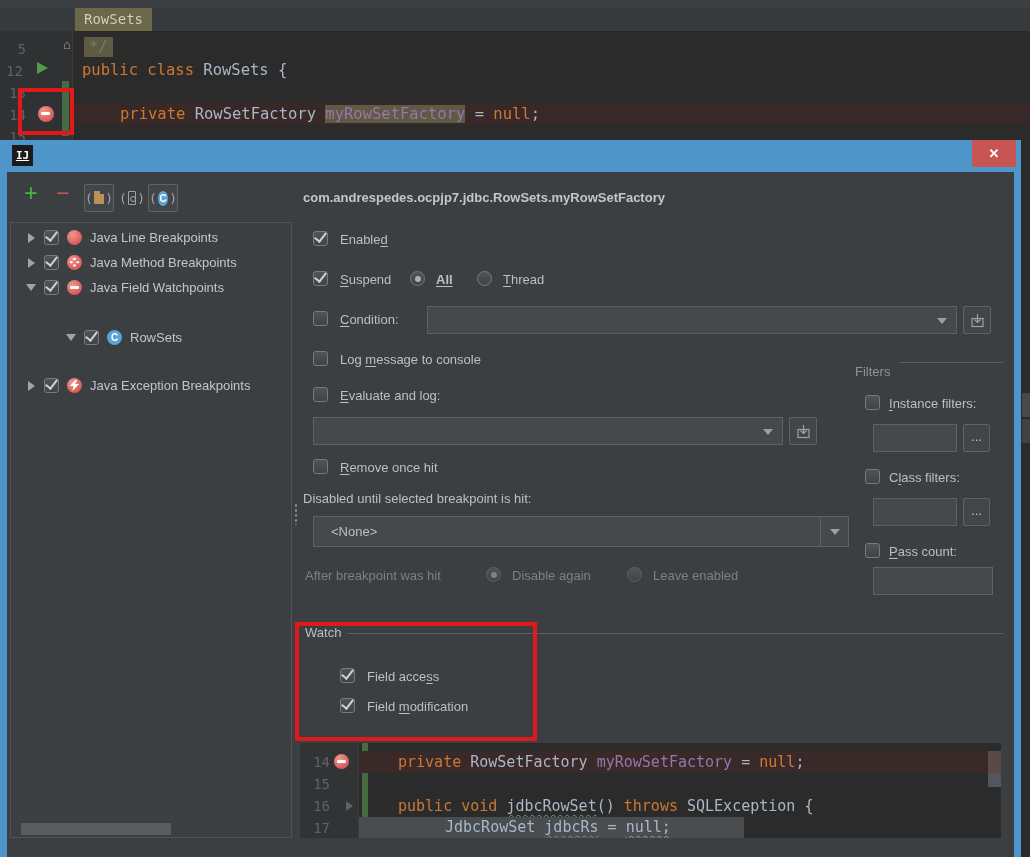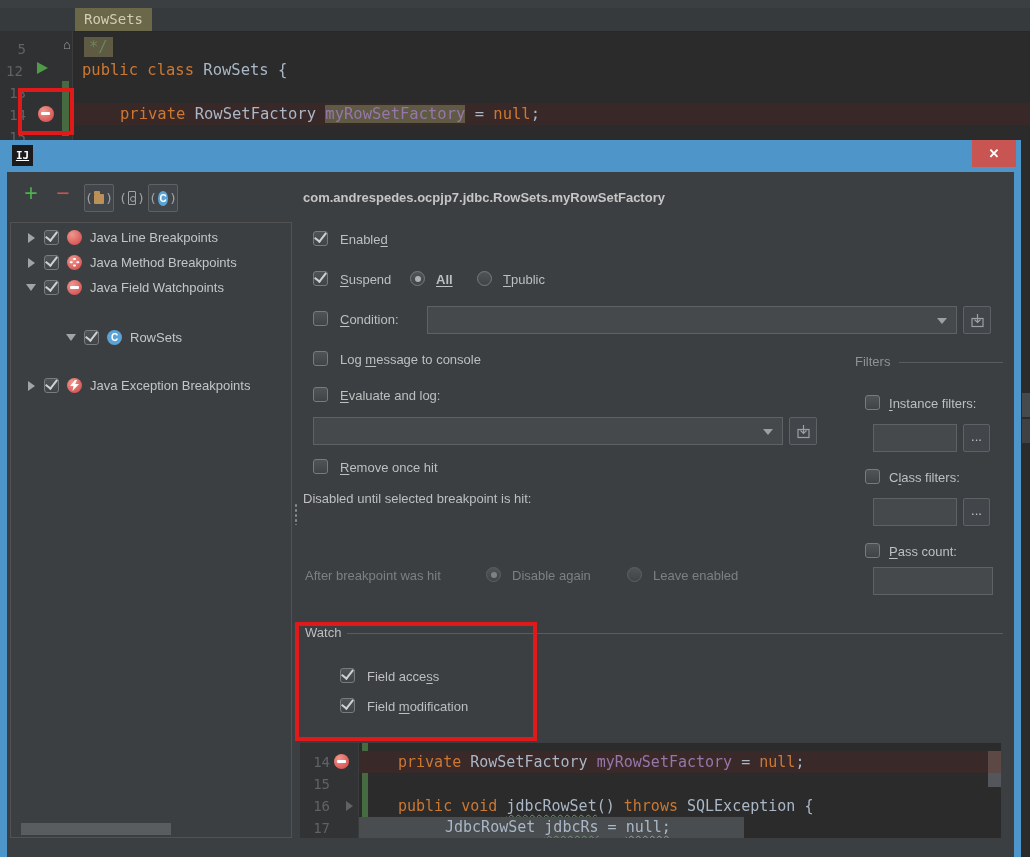--- a/index.html
+++ b/index.html
@@ -159,39 +159,39 @@
   <div class="abs" style="left:294px;top:363px;width:4px;height:22px;background-image:radial-gradient(circle,#8b8e90 1px,transparent 1.4px);background-size:4px 5px;"></div>
 
   <span class="abs cb on" style="left:313px;top:91px;"></span>
   <span class="abs lbl" style="left:340px;top:92px;"><span>Enable</span><span class="mn">d</span><span></span></span>
 
   <span class="abs cb on" style="left:313px;top:131px;"></span>
   <span class="abs lbl" style="left:340px;top:132px;"><span class="mn">S</span><span>uspend</span></span>
   <span class="abs rd on" style="left:410px;top:131px;"></span>
   <span class="abs lbl mn" style="left:436px;top:132px;font-weight:bold;">All</span>
   <span class="abs rd" style="left:477px;top:131px;"></span>
-  <span class="abs lbl" style="left:503px;top:132px;"><span class="mn">T</span><span>public</span></span>
+  <span class="abs lbl" style="left:503px;top:132px;"><span class="mn">T</span><span>hread</span></span>
 
   <span class="abs cb" style="left:313px;top:171px;"></span>
   <span class="abs lbl" style="left:340px;top:172px;"><span class="mn">C</span><span>ondition:</span></span>
   <div class="abs field" style="left:427px;top:166px;width:530px;height:28px;">
       <span class="carr abs" style="right:9px;top:11px;"></span>
     </div>
   <div class="abs btn" style="left:963px;top:166px;width:28px;height:28px;display:flex;align-items:center;justify-content:center;">
       <svg width="15" height="15" viewBox="0 0 15 15">
         <rect x="2" y="5.5" width="11" height="8" fill="none" stroke="#9ba0a3" stroke-width="1.2"></rect>
         <line x1="7.5" y1="1" x2="7.5" y2="9" stroke="#9ba0a3" stroke-width="1.2"></line>
         <polyline points="4.5,6.5 7.5,9.5 10.5,6.5" fill="none" stroke="#9ba0a3" stroke-width="1.2"></polyline>
       </svg>
     </div>
 
   <span class="abs cb" style="left:313px;top:211px;"></span>
   <span class="abs lbl" style="left:340px;top:212px;"><span>Log </span><span class="mn">m</span><span>essage to console</span></span>
 
-  <span class="abs" style="left:855px;top:214px;color:#8f9294;font-size:13px;">Filters</span>
+  <span class="abs" style="left:855px;top:224px;color:#8f9294;font-size:13px;">Filters</span>
   <div class="abs sep" style="left:899px;top:222px;width:104px;"></div>
 
   <span class="abs cb" style="left:313px;top:247px;"></span>
   <span class="abs lbl" style="left:340px;top:248px;"><span class="mn">E</span><span>valuate and log:</span></span>
 
   <span class="abs cb" style="left:865px;top:255px;"></span>
   <span class="abs lbl" style="left:889px;top:256px;"><span class="mn">I</span><span>nstance filters:</span></span>
 
   <div class="abs field" style="left:313px;top:277px;width:470px;height:28px;">
       <span class="carr abs" style="right:9px;top:11px;"></span>
@@ -211,20 +211,26 @@
   <span class="abs lbl" style="left:340px;top:320px;"><span class="mn">R</span><span>emove once hit</span></span>
 
   <span class="abs cb" style="left:865px;top:329px;"></span>
   <span class="abs lbl" style="left:889px;top:330px;"><span>C</span><span class="mn">l</span><span>ass filters:</span></span>
 
   <span class="abs lbl" style="left:303px;top:351px;">Disabled until selected breakpoint is hit:</span>
 
   <div class="abs field" style="left:873px;top:358px;width:84px;height:28px;"></div>
   <div class="abs btn" style="left:963px;top:358px;width:27px;height:28px;text-align:center;line-height:24px;font-size:13px;">...</div>
 
+  <div class="abs field" style="left:313px;top:376px;width:536px;height:31px;">
+    <span class="abs lbl" style="left:17px;top:7px;">&lt;None&gt;</span>
+    <span class="abs" style="right:0;top:0;width:27px;height:29px;background:#46494b;border-left:1px solid #5f6264;display:flex;align-items:center;justify-content:center;">
+        <span class="carr"></span>
+      </span>
+  </div>
 
   <span class="abs cb" style="left:865px;top:403px;"></span>
   <span class="abs lbl" style="left:889px;top:404px;"><span class="mn">P</span><span>ass count:</span></span>
 
   <span class="abs dislbl" style="left:305px;top:428px;">After breakpoint was hit</span>
   <span class="abs rd dm on" style="left:486px;top:427px;"></span>
   <span class="abs dislbl" style="left:512px;top:428px;">Disable again</span>
   <span class="abs rd dm" style="left:627px;top:427px;"></span>
   <span class="abs dislbl" style="left:653px;top:428px;">Leave enabled</span>
 

